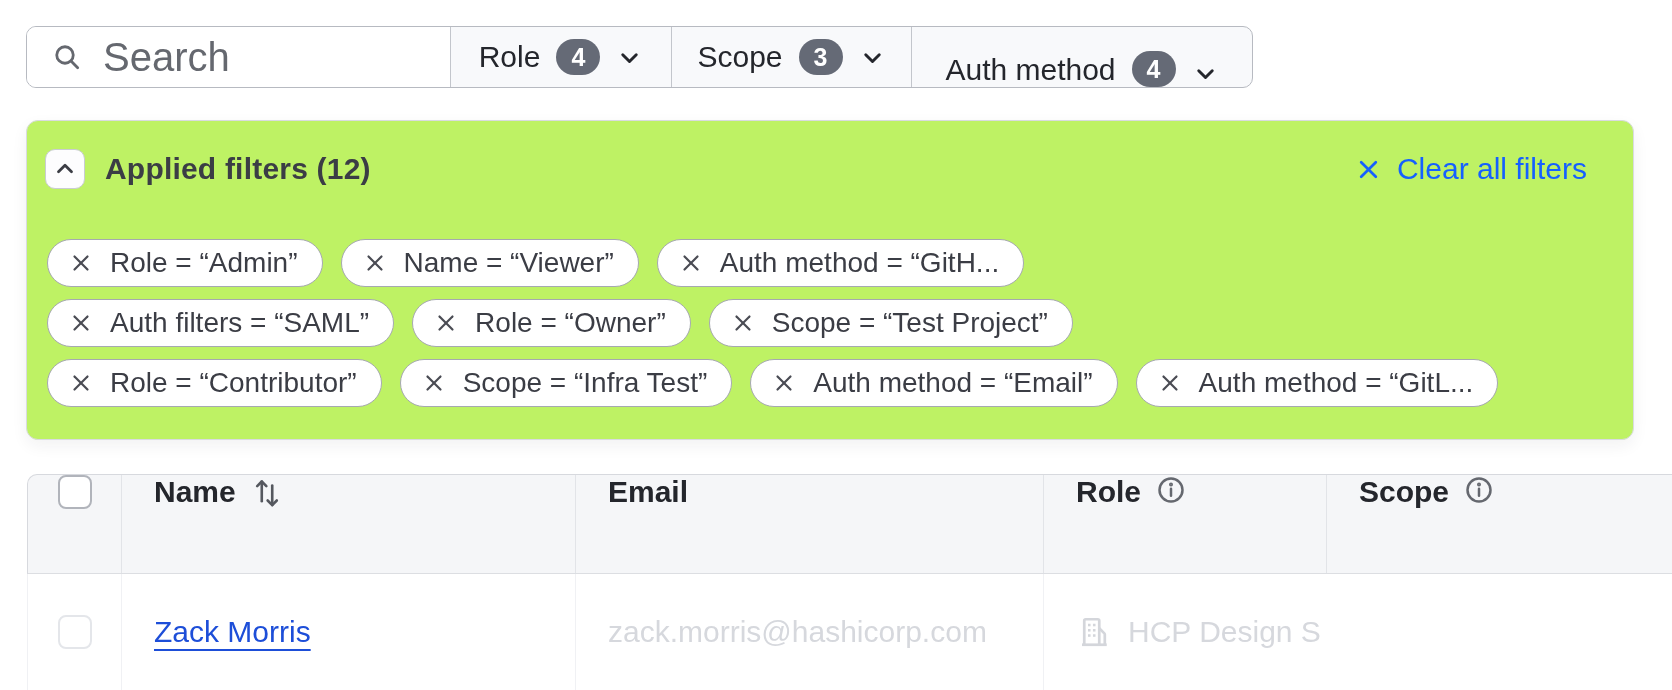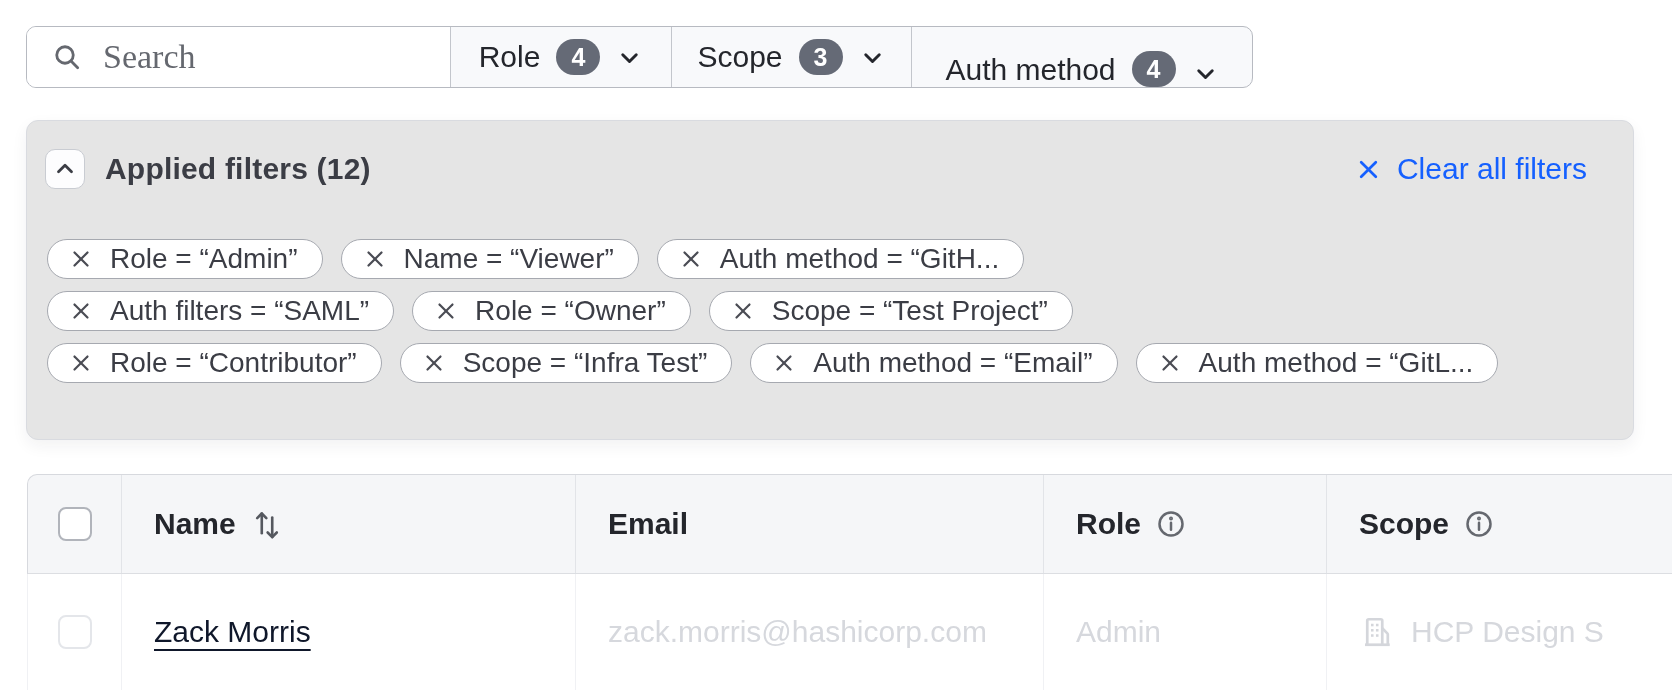--- a/index.html
+++ b/index.html
@@ -5,66 +5,66 @@
   * { margin:0; padding:0; box-sizing:border-box; }
   html,body { width:1672px; height:690px; background:#ffffff; overflow:hidden;
               font-family:"Liberation Sans","DejaVu Sans",sans-serif; color:#3b3d45; }
   body { position:relative; }
 
   
   .toolbar { position:absolute; left:26px; top:26px; height:62px; display:flex;
              border:1.5px solid #b7bac1; border-radius:10px; background:#f8f9fb; overflow:hidden; }
   .search-section { width:424px; background:#ffffff; display:flex; align-items:center;
                     padding-left:24px; gap:20px; border-right:1.5px solid #c3c6cc; }
-  .search-input { border:none; outline:none; font-family:Liberation Serif, serif; font-size:34px; flex:1;
+  .search-input { border:none; outline:none; font-family:Liberation Sans, sans-serif; font-size:40px; flex:1;
                   color:#000000; background:transparent; min-width:0; }
   .search-input::placeholder { color:#65686f; }
   .filter-btn { display:flex; align-items:center; justify-content:center; gap:16px;
                 background:transparent; border:none; border-right:1.5px solid #c3c6cc;
                 font-family:inherit; font-size:30px; color:#24262c; cursor:pointer; }
   .filter-btn:last-child { border-right:none;align-items:flex-end; }
   .fb-role { width:221px; } .fb-scope { width:240px; } .fb-auth { width:340px; }
   .count-badge { min-width:44px; height:36px; padding:0 12px; border-radius:18px;
                  background:#656a76; color:#ffffff; font-size:25px; font-weight:600;
                  display:flex; align-items:center; justify-content:center; }
 
   
   .panel { position:absolute; left:26px; top:120px; width:1608px; height:320px;
-           background:#e5e5e5; border:1.5px solid #d9dbe0; border-radius:12px;
+           background:#bef264; border:1.5px solid #d9dbe0; border-radius:12px;
            box-shadow:0 6px 16px rgba(40,42,50,0.06); }
   .panel-header { display:flex; align-items:center; padding:28px 46px 0 18px; }
   .collapse-btn { width:40px; height:40px; border-radius:10px; border:1.5px solid #c9ccd2;
                   background:#fdfdfe; display:flex; align-items:center; justify-content:center;
                   cursor:pointer; flex:0 0 auto; }
   .panel-title { font-size:30px; font-weight:700; margin-left:20px; letter-spacing:0.2px; }
   .clear-link { margin-left:auto; display:flex; align-items:center; gap:15px;
                 background:none; border:none; font-family:inherit; font-size:30px;
                 color:#1560ff; cursor:pointer; font-weight:500; }
   .pill-rows { padding:0 20px; margin-top:50px; display:flex; flex-direction:column; gap:12px; }
   .pill-row { display:flex; gap:18px; }
-  .pill { display:flex; align-items:center; gap:17px; height:40px; padding:0 24px 0 21px;
+  .pill { display:flex; align-items:center; gap:17px; height:48px; padding:0 24px 0 21px;
           border:1.5px solid #a6a9b0; border-radius:24px; background:#ffffff;
           font-family:inherit; font-size:28px; color:#3b3d45; cursor:pointer; white-space:nowrap; }
 
   
   .table { position:absolute; left:27px; top:474px; width:1850px; }
   .thead, .trow { display:grid; grid-template-columns:94px 454px 468px 283px 551px; }
   .thead { height:100px; background:#f5f6f8; border-top:1.5px solid #d7d9de;
            border-bottom:1.5px solid #dcdee2; border-left:1.5px solid #d7d9de;
            border-top-left-radius:10px; }
-  .th { display:flex; align-items:center; padding-left:32px; gap:15px;
+  .th { display:flex; align-items:flex-start; padding-left:32px; gap:15px;
         font-size:30px; font-weight:700; color:#24262c; border-right:1.5px solid #e2e4e8; }
   .th:last-child { border-right:none; }
   .th-check { justify-content:center; padding-left:0; }
   .trow { height:116px; background:#ffffff; border-left:1.5px solid #f0f1f4; }
   .td { display:flex; align-items:center; padding-left:32px; gap:16px;
         font-size:30px; color:#d6d8dd; border-right:1.5px solid #f0f1f4; white-space:nowrap; }
   .td:last-child { border-right:none; }
   .td-check { justify-content:center; padding-left:0; }
-  .name-link { color:#0f172a; text-decoration:underline; text-underline-offset:7px;
+  .name-link { color:#1d4ed8; text-decoration:underline; text-underline-offset:7px;
                text-decoration-thickness:1.5px; cursor:pointer; }
 
   .checkbox { width:34px; height:34px; border-radius:8px; background:#ffffff;
               border:2px solid #b1b4bb; cursor:pointer; }
   .checkbox.faded { border-color:#e4e6ea; }
 
   .icon { flex:0 0 auto; display:block; }
 </style>
 </head>
 <body>
@@ -239,23 +239,20 @@
     <div class="td td-check">
       <span class="checkbox faded"></span>
     </div>
     <div class="td">
       <a class="name-link">Zack Morris</a>
     </div>
     <div class="td">
       <span>zack.morris@hashicorp.com</span>
     </div>
     <div class="td">
-      <span>Admin</span>
-    </div>
-    <div class="td">
       <svg class="icon" width="36" height="36" viewBox="0 0 24 24" fill="none" stroke="#d4d6db" stroke-width="1.8" stroke-linejoin="round">
         <path d="M5.5 20.5 V4.5 a1 1 0 0 1 1 -1 h8 a1 1 0 0 1 1 1 v16"></path>
         <path d="M15.5 9.5 l3.4 3.4 a1 1 0 0 1 .3 .7 v6.9"></path>
         <line x1="4" y1="20.5" x2="20.5" y2="20.5"></line>
         <g fill="#d4d6db" stroke="none">
           <rect x="8" y="6.5" width="1.7" height="1.7"></rect>
             <rect x="11.3" y="6.5" width="1.7" height="1.7"></rect>
           <rect x="8" y="10" width="1.7" height="1.7"></rect>
             <rect x="11.3" y="10" width="1.7" height="1.7"></rect>
           <rect x="8" y="13.5" width="1.7" height="1.7"></rect>

